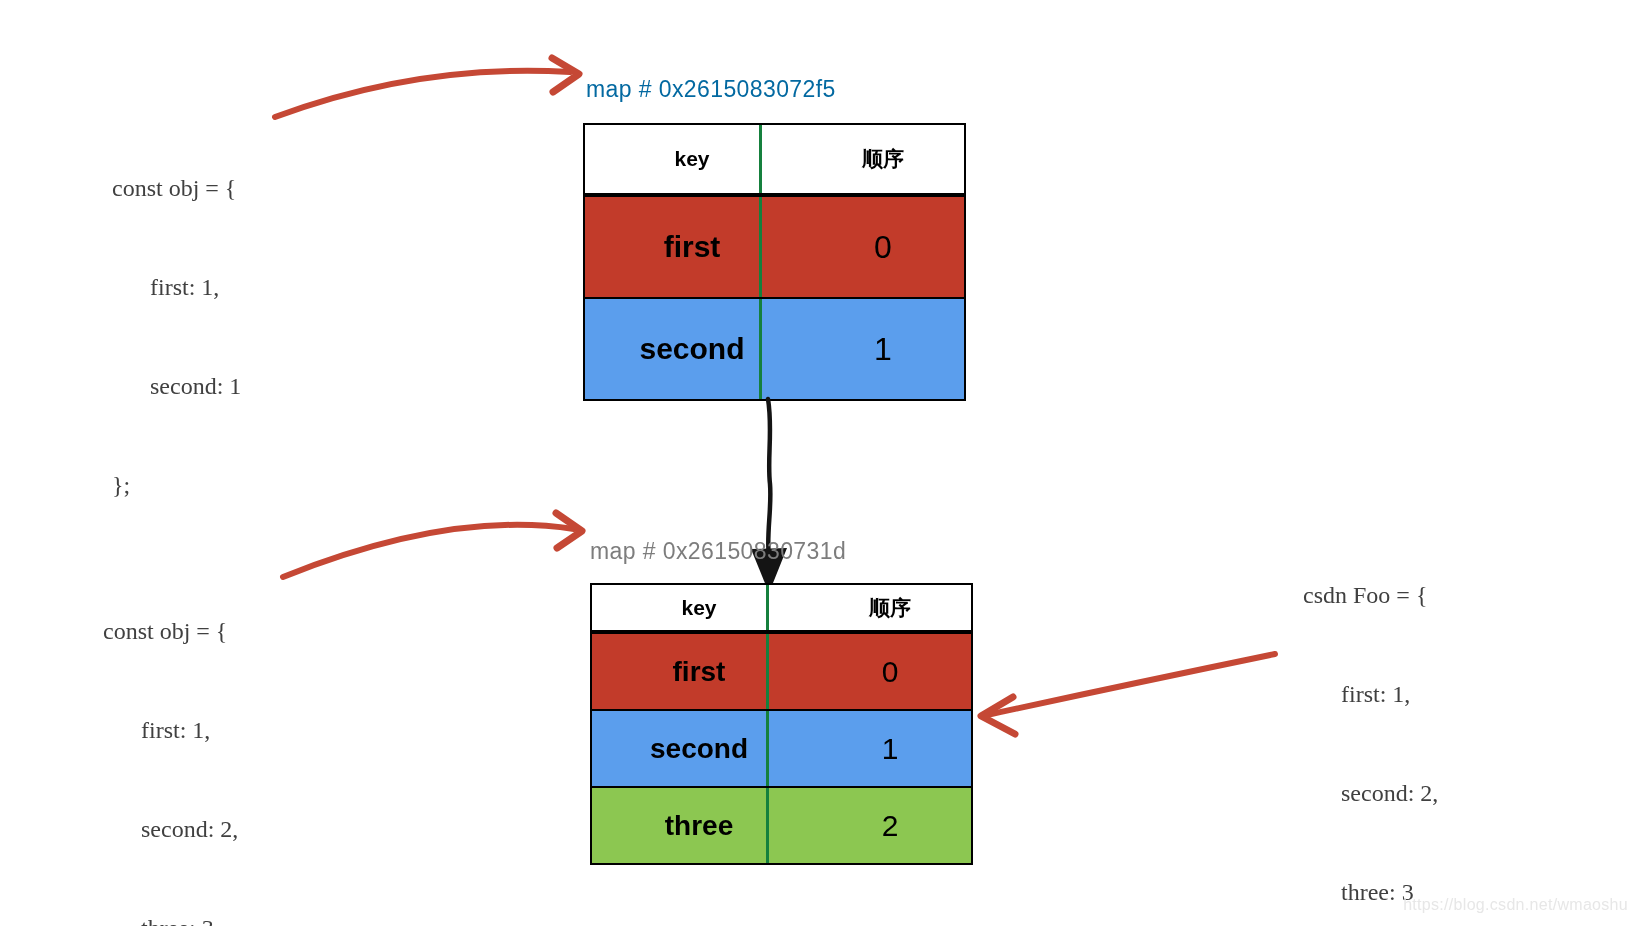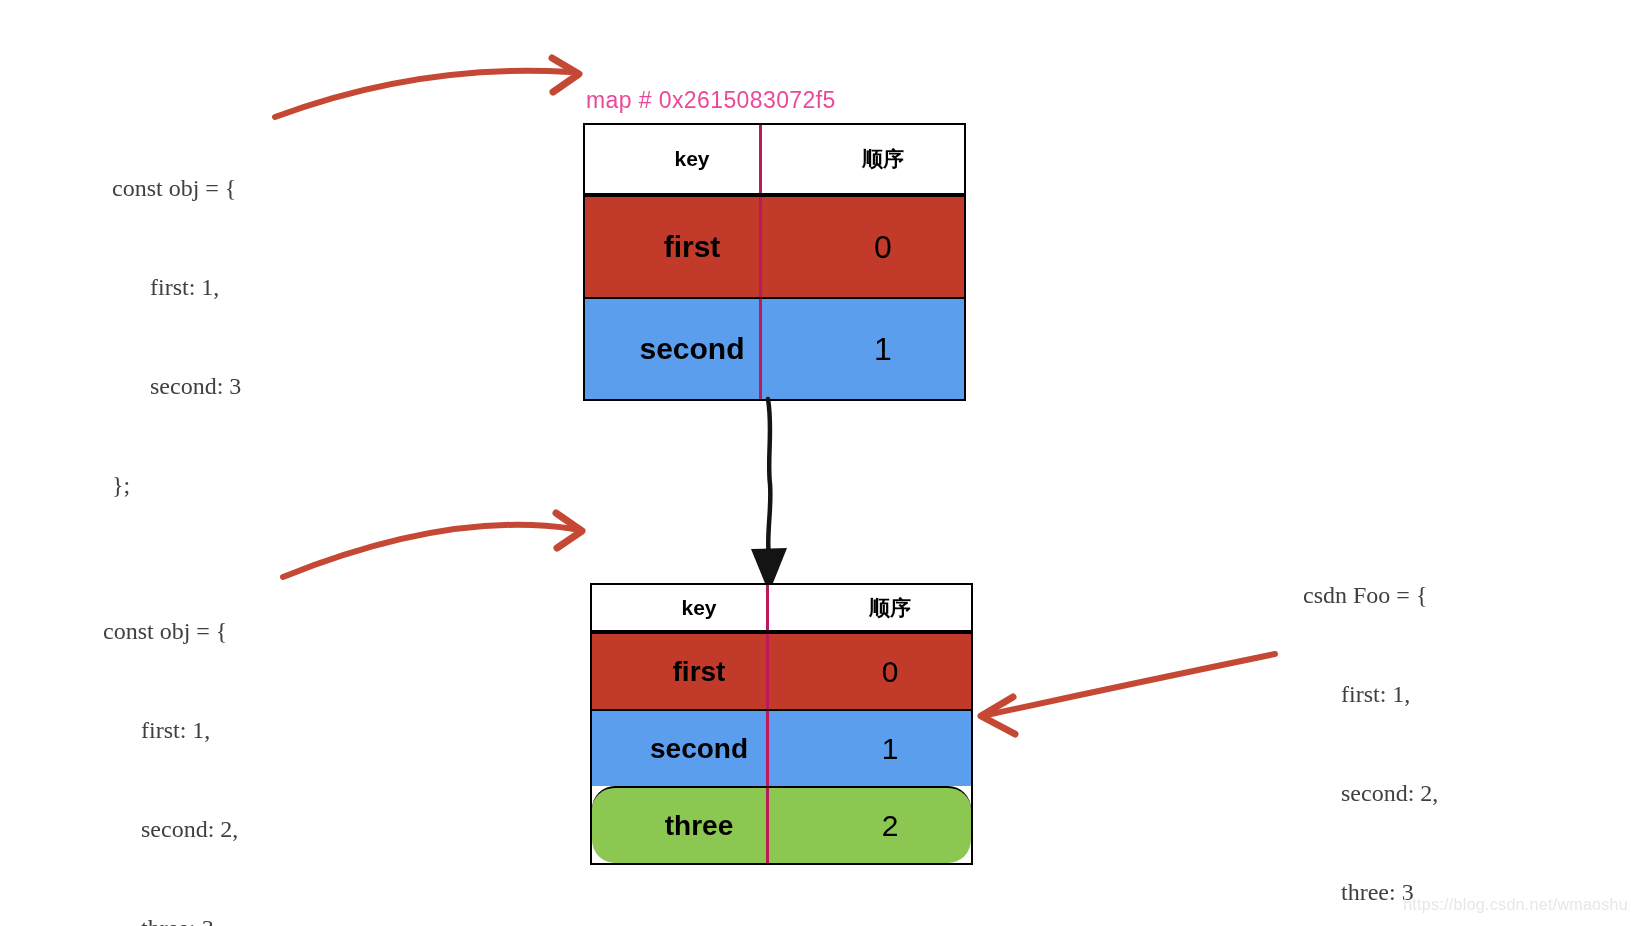--- a/index.html
+++ b/index.html
@@ -38,21 +38,21 @@
     border:2px solid #000;
     box-sizing:border-box;
   }
   .vrow { display:flex; }
   .vrow + .vrow { border-top:2px solid #000; }
   .vrow.after-header { border-top:4px solid #000; }
   .vcell {
     display:flex; align-items:center; justify-content:center;
     box-sizing:border-box;
   }
-  .vcell.key { border-right:3px solid #be185d;padding-left:40px; }
+  .vcell.key { border-right:3px solid #15803d;padding-left:40px; }
   .vcell.order { flex:1;padding-left:40px; }
 
   .t1 { left:583px; top:123px; width:383px; }
   .t1 .vrow.header { height:68px; }
   .t1 .vrow.body   { height:100px; }
   .t1 .vcell.key   { width:177px; }
   .t1 .key-text    { font-weight:700; font-size:30px; }
   .t1 .num-text    { font-size:32px; }
 
   .t2 { left:590px; top:583px; width:383px; }
@@ -75,21 +75,21 @@
   }
 </style>
 </head>
 <body>
 
 <div class="canvas">
 
   <div class="code" style="left:112px; top:106px;">
     <div class="code-line">const obj = {</div>
     <div class="code-line indent">first: 1,</div>
-    <div class="code-line indent">second: 3</div>
+    <div class="code-line indent">second: 1</div>
     <div class="code-line">};</div>
   </div>
 
   <div class="code" style="left:103px; top:549px;">
     <div class="code-line">const obj = {</div>
     <div class="code-line indent">first: 1,</div>
     <div class="code-line indent">second: 2,</div>
     <div class="code-line indent">three: 3</div>
     
   </div>
@@ -102,21 +102,21 @@
     
   </div>
 
   <svg class="arrow-svg" style="left:260px; top:50px; width:330px; height:75px;" viewBox="0 0 330 75">
     <g fill="none" stroke-linecap="round" stroke-linejoin="round" stroke="#c54835">
       <path d="M15 67 Q160 13 310 22" stroke-width="6"></path>
       <polyline points="292,8 319,24 293,42" stroke-width="7"></polyline>
     </g>
   </svg>
 
-  <div class="map-title" style="left: 586px; top: 87px; color: #ec4899;">map # 0x2615083072f5</div>
+  <div class="map-title" style="left: 586px; top: 76px; color: #0369a1;">map # 0x2615083072f5</div>
 
   <div class="vtable t1">
     <div class="vrow header">
       <div class="vcell key">
           <span class="hdr-text">key</span>
         </div>
       <div class="vcell order">
           <span class="hdr-text">顺序</span>
         </div>
     </div>
@@ -152,20 +152,21 @@
     </g>
   </svg>
 
   <svg class="arrow-svg" style="left:945px; top:640px; width:340px; height:90px;" viewBox="0 0 340 90">
     <g fill="none" stroke-linecap="round" stroke-linejoin="round" stroke="#c54835">
       <path d="M330 14 Q180 45 42 75" stroke-width="6"></path>
       <polyline points="68,57 36,76 70,94" stroke-width="7"></polyline>
     </g>
   </svg>
 
+  <div class="map-title" style="left: 590px; top: 538px; color: rgb(125, 125, 125);">map # 0x26150830731d</div>
 
   <div class="vtable t2">
     <div class="vrow header">
       <div class="vcell key">
           <span class="hdr-text">key</span>
         </div>
       <div class="vcell order">
           <span class="hdr-text">顺序</span>
         </div>
     </div>
@@ -178,21 +179,21 @@
         </div>
     </div>
     <div class="vrow body" style="background-color: rgb(91, 158, 237);">
       <div class="vcell key">
           <span class="key-text">second</span>
         </div>
       <div class="vcell order">
           <span class="num-text">1</span>
         </div>
     </div>
-    <div class="vrow body" style="background-color: rgb(140, 199, 81); border-radius: 23px;">
+    <div class="vrow body" style="background-color: rgb(140, 199, 81);">
       <div class="vcell key">
           <span class="key-text">three</span>
         </div>
       <div class="vcell order">
           <span class="num-text">2</span>
         </div>
     </div>
   </div>
 
   <div class="watermark">https://blog.csdn.net/wmaoshu</div>

